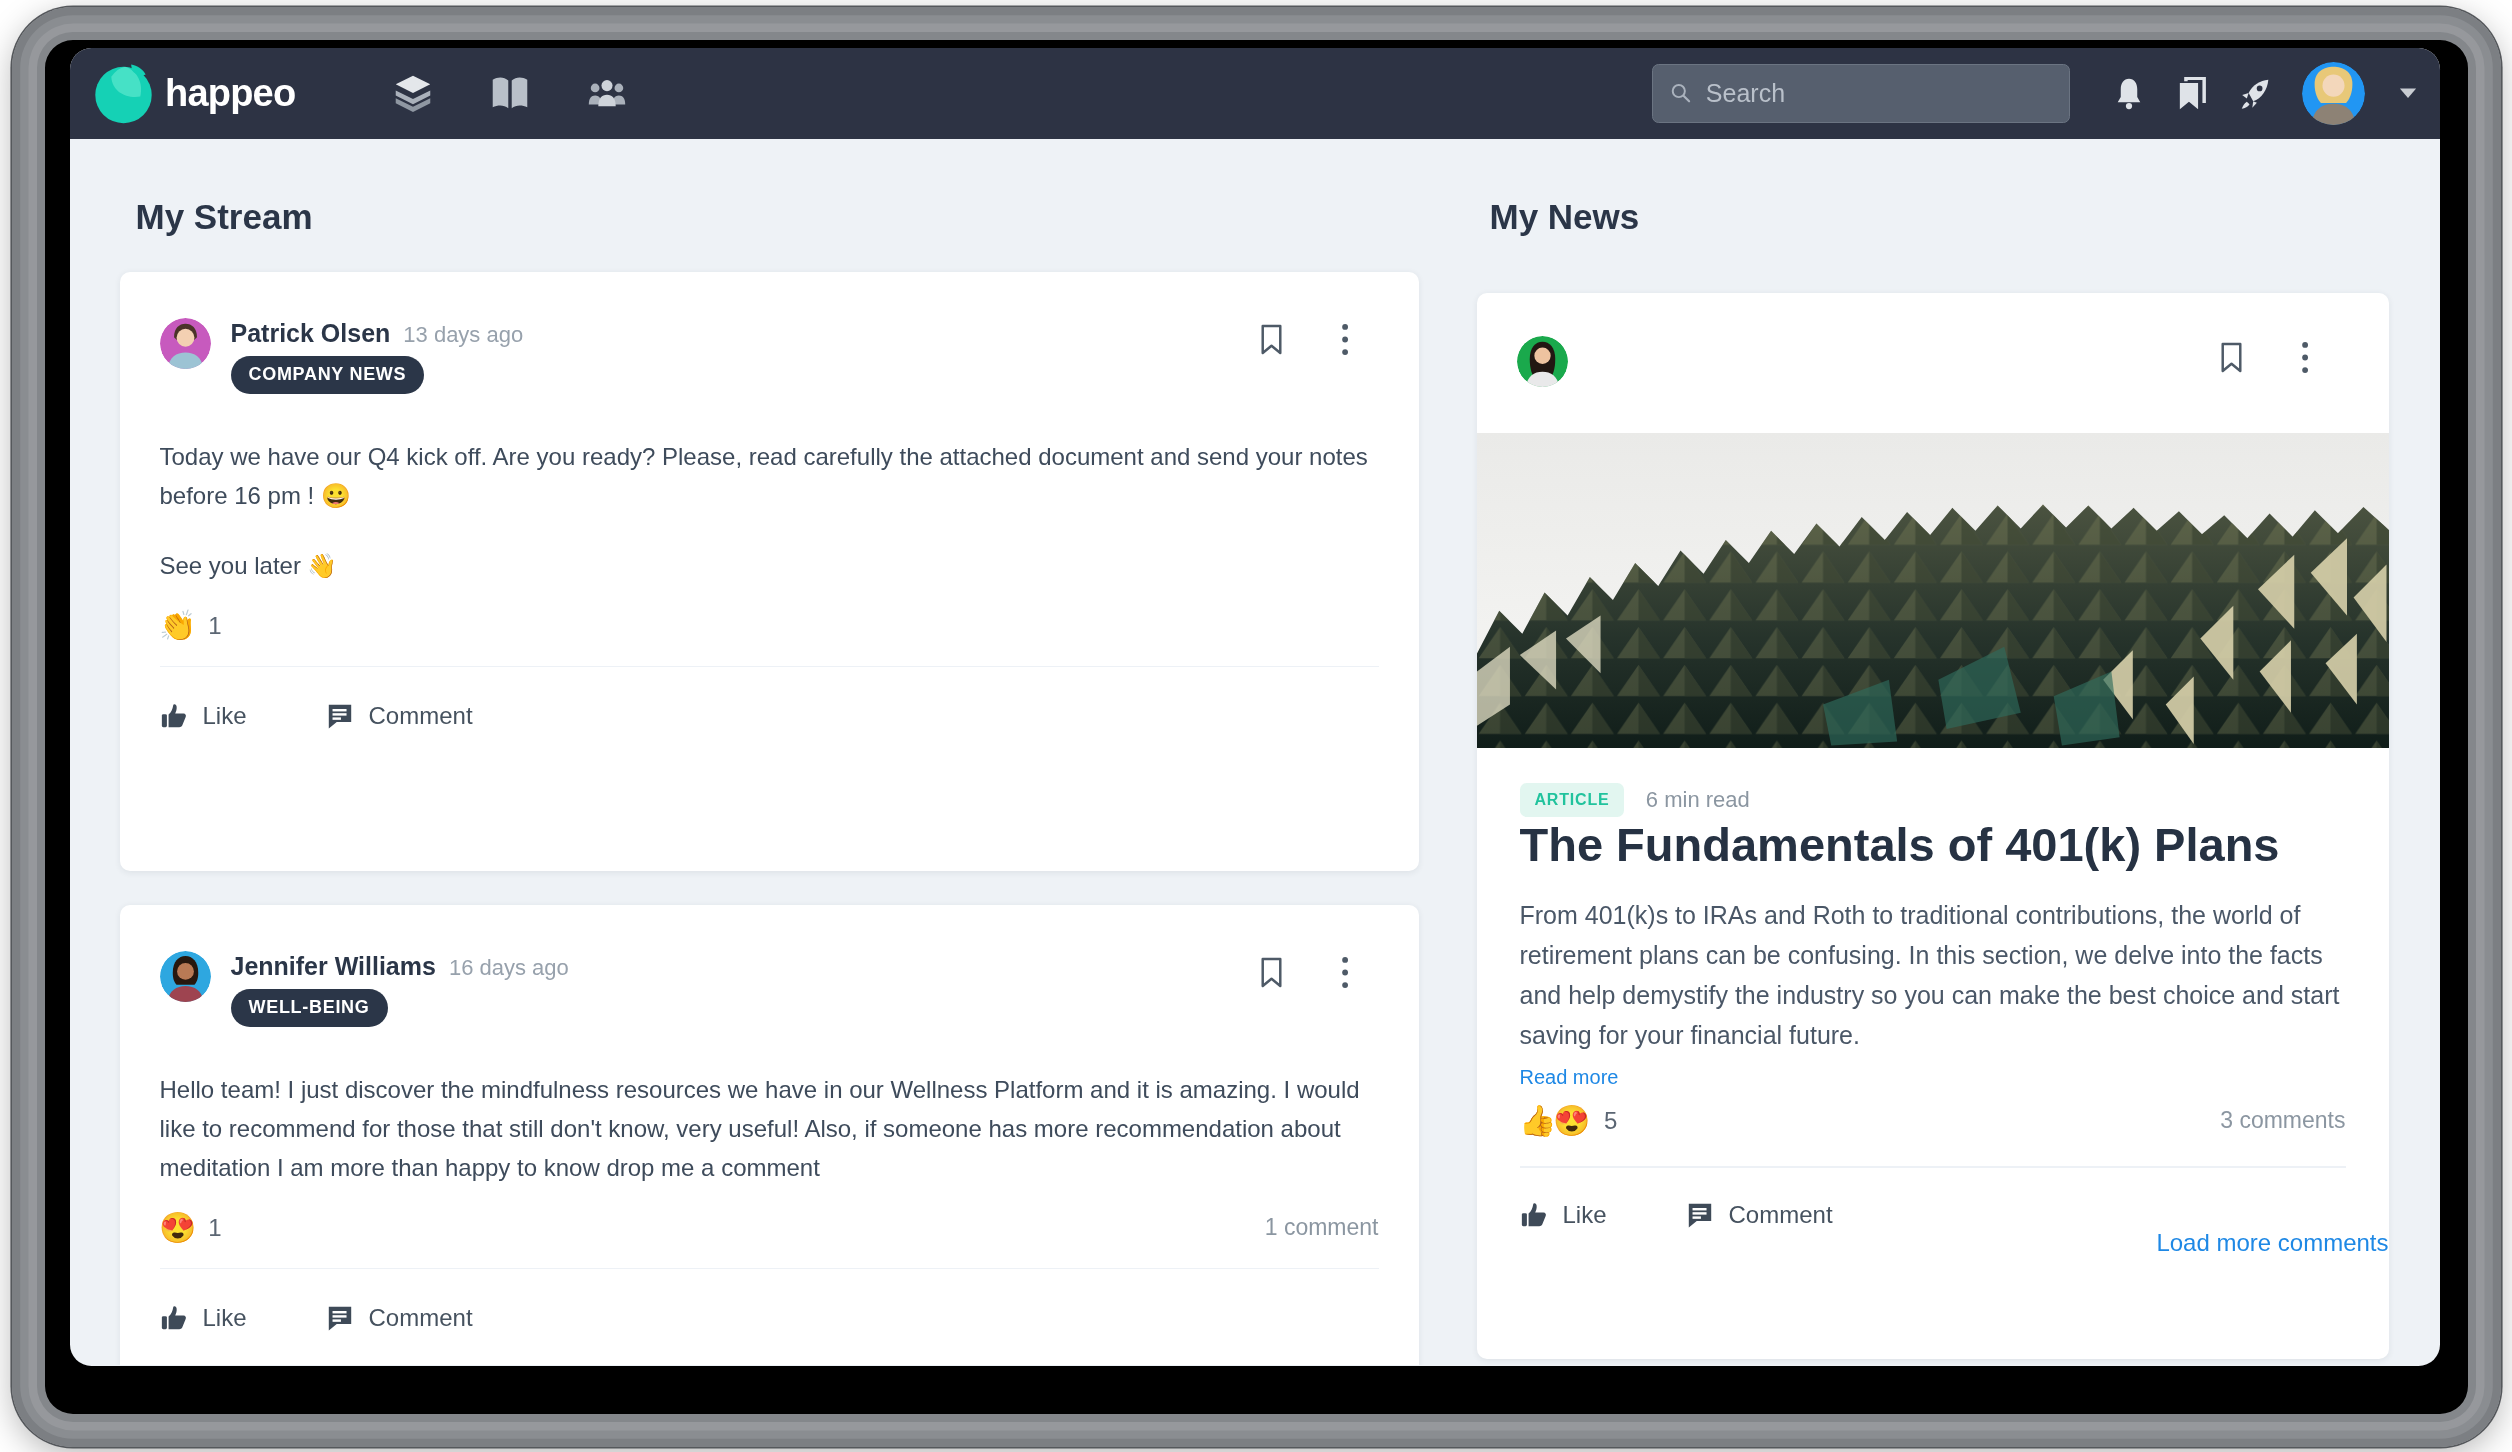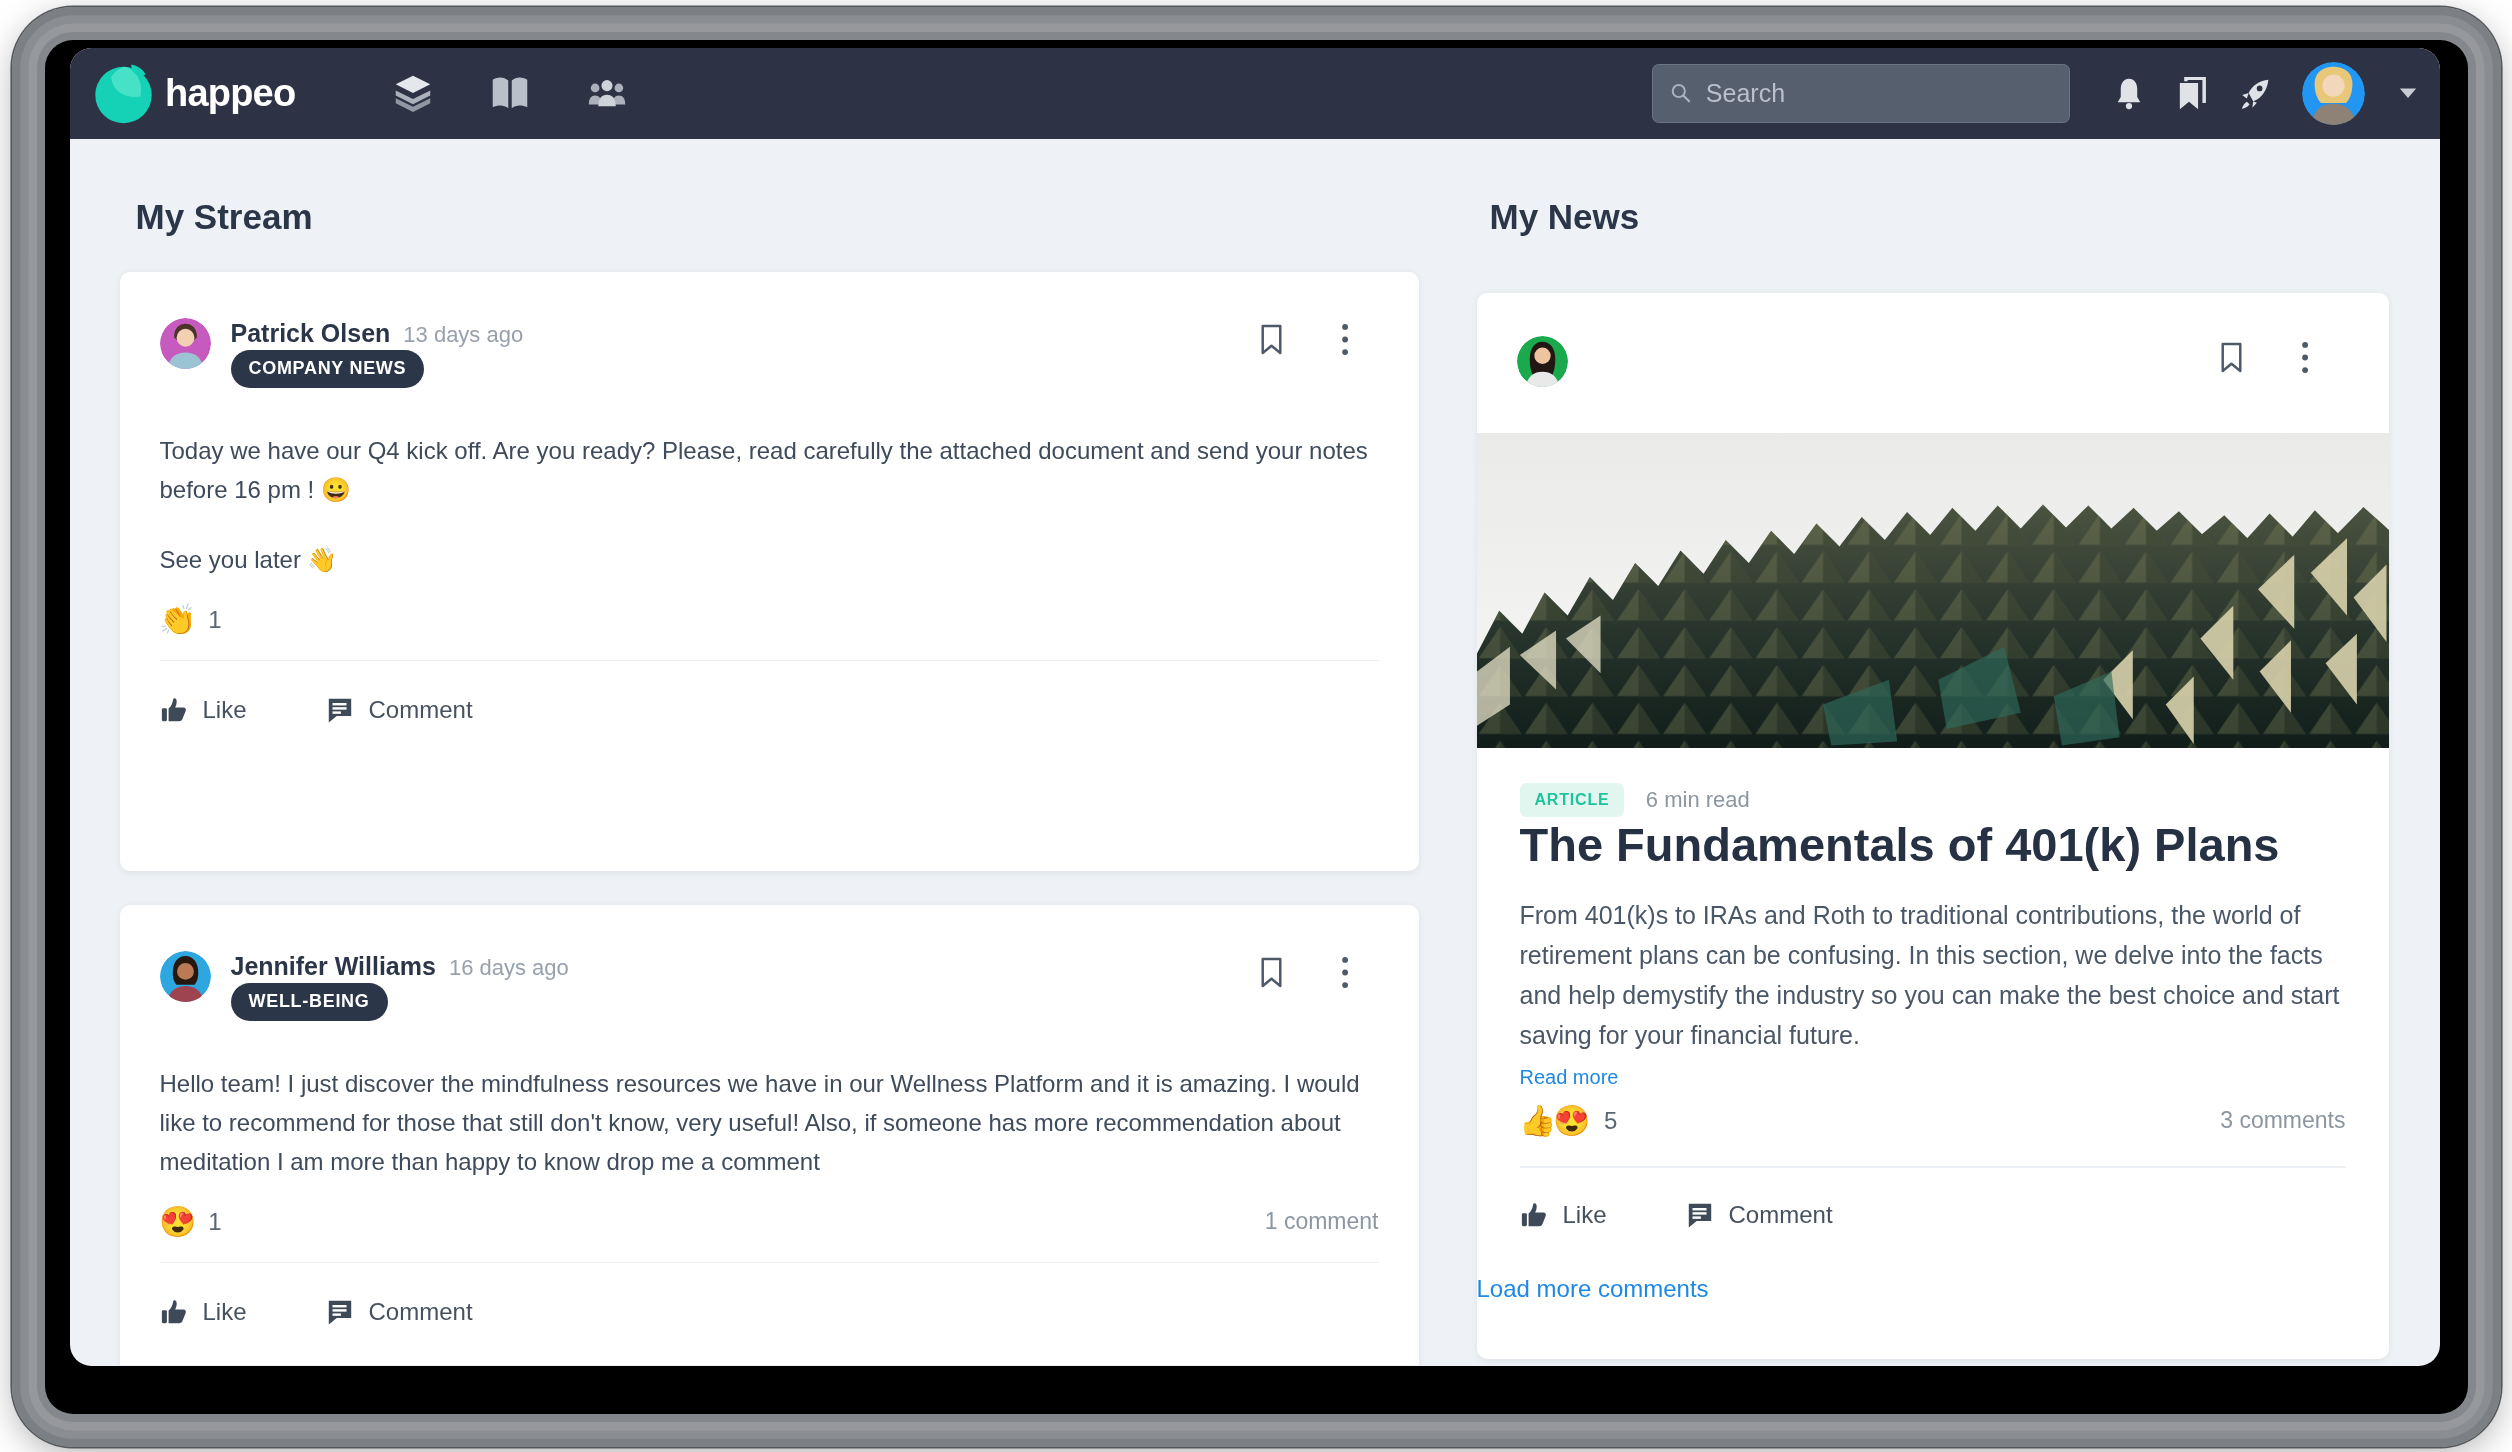--- a/index.html
+++ b/index.html
@@ -68,21 +68,21 @@
   #post-card-2 { left:50px; top:766px; width:1299px; height:560px; }
   #news-card   { left:1407px; top:154px; width:912px; height:1066px; overflow:hidden; }
 
   
   .post-header { display:flex; gap:20px; padding:46px 40px 0 40px; position:relative; }
   .avatar { width:51px; height:51px; border-radius:50%; overflow:hidden; flex:0 0 auto; cursor:pointer; }
   .name-row { display:flex; align-items:baseline; gap:13px; margin-top:1.6px; }
   .author { font-size:25px; font-weight:700; color:#2b3648; cursor:pointer; }
   .timestamp { font-size:22px; color:#97a1ac; }
   .badge {
-    display:inline-block; margin-top:2px; background:#2b3648; color:#ffffff;
+    display:inline-block; margin-top:8px; background:#2b3648; color:#ffffff;
     font-size:18px; font-weight:700; letter-spacing:0.7px; padding:8.2px 18px;
     border-radius:21.4px; cursor:pointer;
   }
   .badge.blue { background:#1a6fc4; }
   .post-actions { position:absolute; right:58px; top:51px; display:flex; gap:44px; align-items:center; }
   .icon-btn { cursor:pointer; display:flex; align-items:center; justify-content:center; width:30px; height:33px; }
 
   .post-body { padding:0 40px; margin-top:43px; }
   .post-body p { font-size:24px; line-height:39px; color:#3e4b5b; margin-bottom:18px; }
   .post-body p:last-child { margin-bottom:0; }
@@ -108,21 +108,21 @@
     letter-spacing:0.8px; padding:8.2px 15px; border-radius:6.6px; cursor:default;
   }
   .read-time { font-size:22px; color:#8b96a1; }
   .headline { padding:0 43px; font-size:47px; font-weight:700; color:#263243; cursor:pointer; }
   .excerpt { padding:0 43px; margin-top:23px; font-size:25px; line-height:40px; color:#4a5767; }
   .read-more { padding:0 43px; margin-top:11.5px; font-size:20px; color:#1e88e5; cursor:pointer; display:inline-block; }
   .news-reactions { display:flex; align-items:center; padding:0 43px; margin-top:16.5px; }
   .emoji-stack { display:flex; }
   .emoji-stack .reaction-emoji + .reaction-emoji { margin-left:-3.3px; }
   .news-reactions .reaction-count { margin-left:13px; }
-  .load-more { margin-top:46px; text-align:left; font-size:24px; color:#1e88e5; cursor:pointer; }
+  .load-more { text-align:right; font-size:24px; color:#1e88e5; cursor:pointer; }
 
   svg { display:block; }
 </style>
 </head>
 <body>
 
 <div class="frame">
   <div class="screen">
 
     <div class="topbar">

